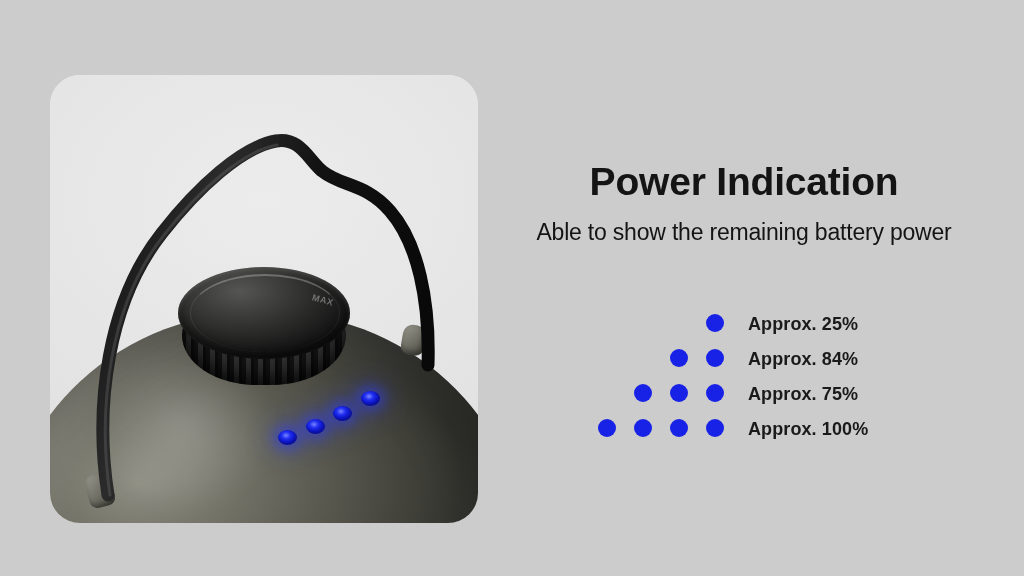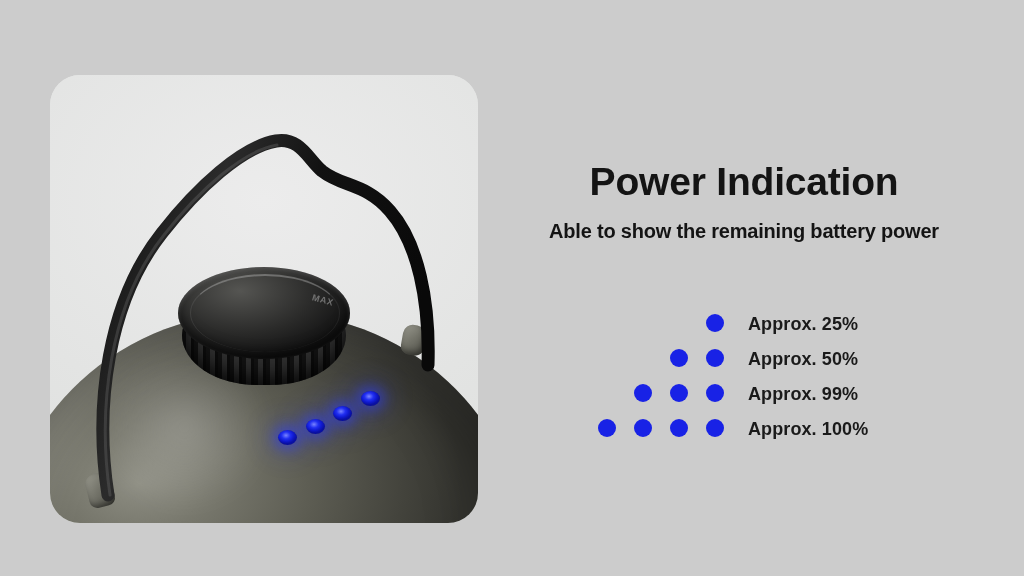--- a/index.html
+++ b/index.html
@@ -179,22 +179,22 @@
     text-align: center;
     font-size: 39px;
     font-weight: bold;
     color: #141414;
     letter-spacing: -0.2px;
     line-height: 1.15;
     margin: 0;
   }
   .panel-subtitle {
     text-align: center;
-    font-size: 20px;
-    font-weight: bold;
+    font-size: 23px;
+    font-weight: normal;
     color: #141414;
     letter-spacing: -0.2px;
     margin: 14px 0 0 0;
     line-height: 1.2;
   }
 
   
   .legend {
     position: absolute;
     left: 598px;
@@ -292,29 +292,29 @@
         <div class="legend-dots">
           <span class="legend-dot" style="left: 108px; background: rgb(24, 34, 230); width: 18px; height: 18px;"></span>
         </div>
         <span class="legend-label">Approx. 25%</span>
       </div>
       <div class="legend-row">
         <div class="legend-dots">
           <span class="legend-dot" style="left: 72px; background: rgb(24, 34, 230); width: 18px; height: 18px;"></span>
           <span class="legend-dot" style="left: 108px; background: rgb(24, 34, 230); width: 18px; height: 18px;"></span>
         </div>
-        <span class="legend-label">Approx. 50%</span>
+        <span class="legend-label">Approx. 84%</span>
       </div>
       <div class="legend-row">
         <div class="legend-dots">
           <span class="legend-dot" style="left: 36px; background: rgb(24, 34, 230); width: 18px; height: 18px;"></span>
           <span class="legend-dot" style="left: 72px; background: rgb(24, 34, 230); width: 18px; height: 18px;"></span>
           <span class="legend-dot" style="left: 108px; background: rgb(24, 34, 230); width: 18px; height: 18px;"></span>
         </div>
-        <span class="legend-label">Approx. 99%</span>
+        <span class="legend-label">Approx. 75%</span>
       </div>
       <div class="legend-row">
         <div class="legend-dots">
           <span class="legend-dot" style="left: 0px; background: rgb(24, 34, 230); width: 18px; height: 18px;"></span>
           <span class="legend-dot" style="left: 36px; background: rgb(24, 34, 230); width: 18px; height: 18px;"></span>
           <span class="legend-dot" style="left: 72px; background: rgb(24, 34, 230); width: 18px; height: 18px;"></span>
           <span class="legend-dot" style="left: 108px; background: rgb(24, 34, 230); width: 18px; height: 18px;"></span>
         </div>
         <span class="legend-label">Approx. 100%</span>
       </div>

